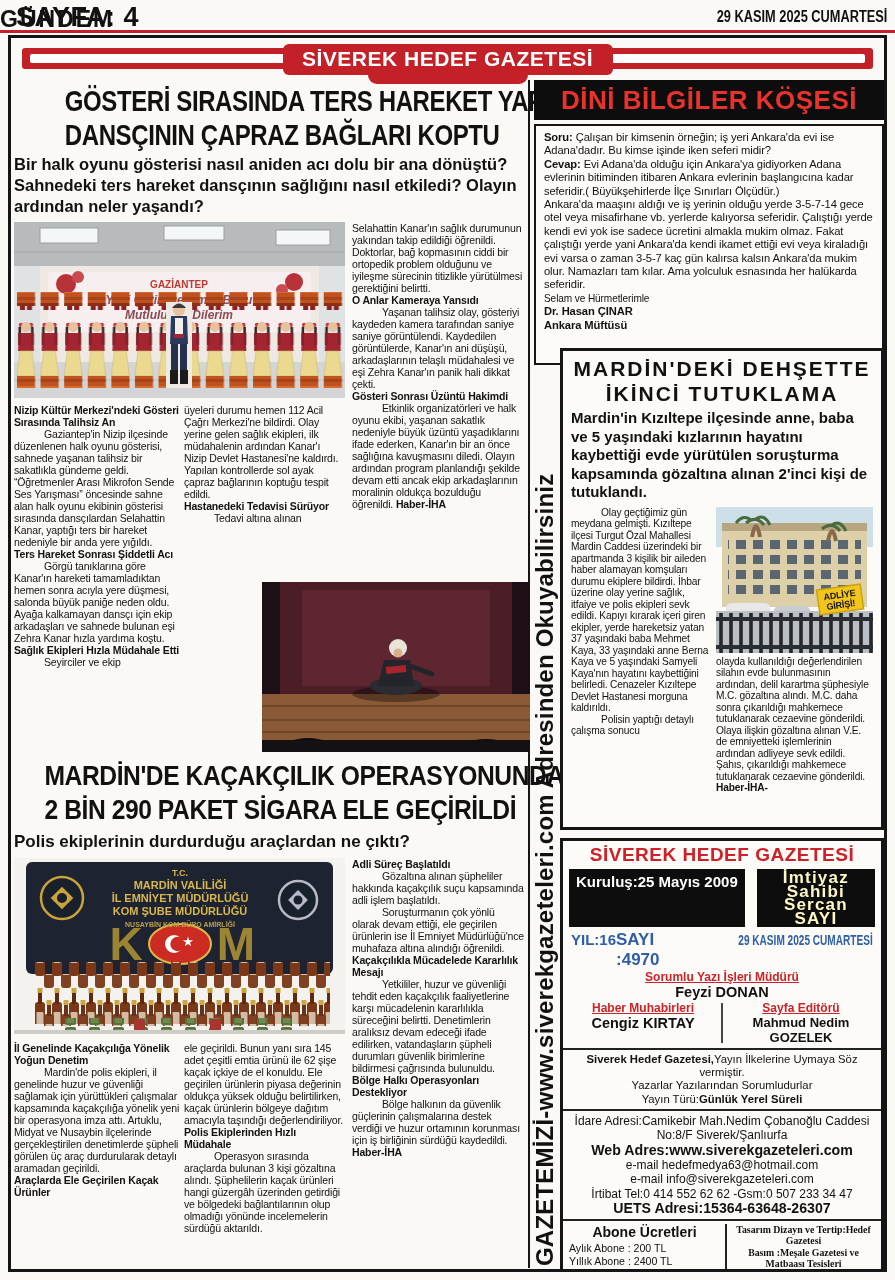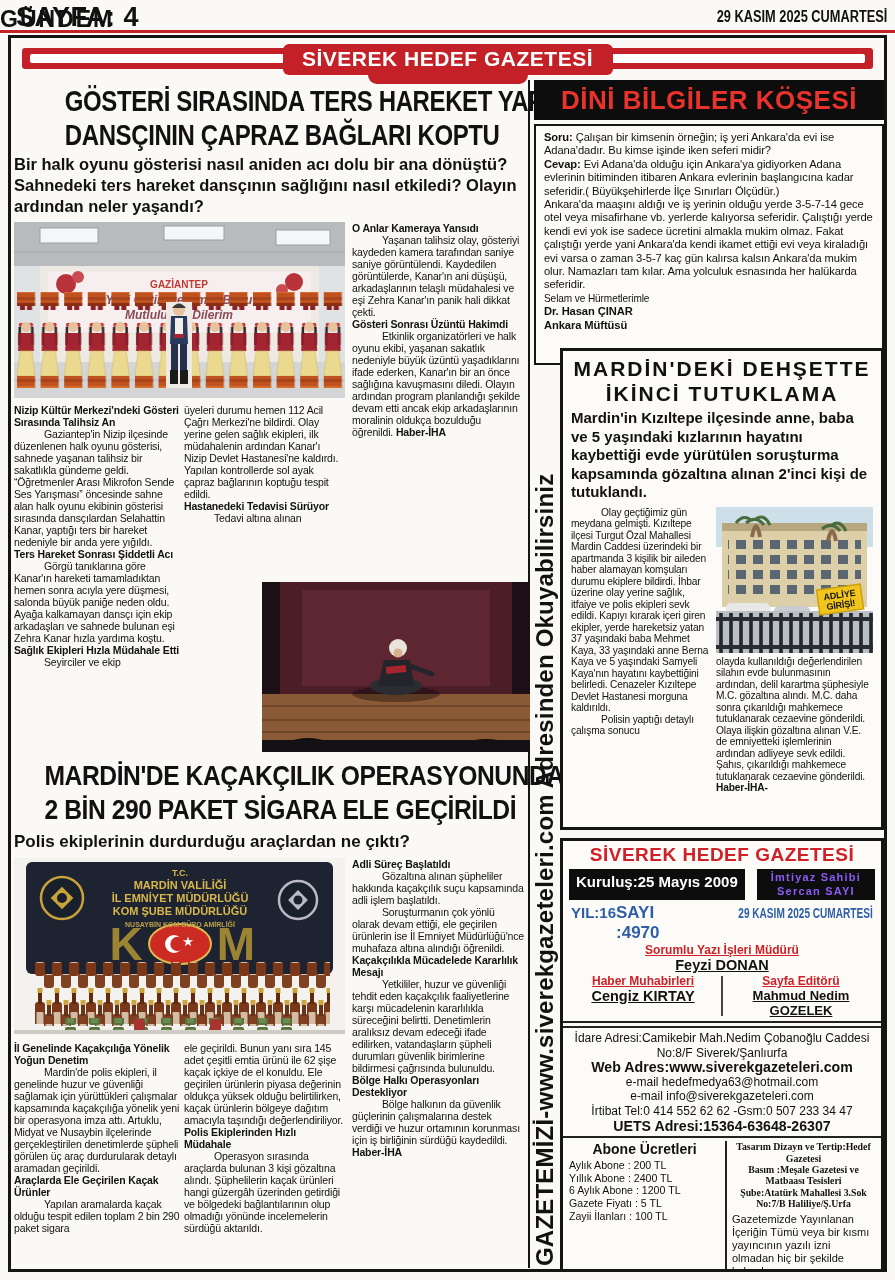--- a/index.html
+++ b/index.html
@@ -77,28 +77,28 @@
   .dh-left  { width:144px; font-size:10.2px; line-height:11.5px; letter-spacing:-0.15px; }
   .dh-right { width:157px; font-size:10.2px; line-height:11.5px; letter-spacing:-0.15px; }
   .dh-right svg { display:block; margin-bottom:3px; }
 
   
   .kunye { left:560px; top:838px; width:324px; height:434px; border:3px solid #151515;
     padding:3px 6px; overflow:hidden; background:#fcfbf8; }
   .k-title { color:#cf2127; font-size:19px; font-weight:900; text-align:center; letter-spacing:0.5px; }
   .k-bar { display:flex; gap:12px; margin-top:3px; align-items:stretch; }
   .k-bar-l { background:#0d0d0d; color:#fff; font-size:15px; font-weight:800; padding:4px 7px; white-space:nowrap; }
-  .k-bar-r { background:#0d0d0d; color:#8b5cf6; font-size:11px; font-weight:800; text-align:center;
+  .k-bar-r { background:#0d0d0d; color:#fef9c3; font-size:17px; font-weight:800; text-align:center;
     padding:2px 6px; flex:1; letter-spacing:1.2px; line-height:13.5px; }
   .k-row2 { display:flex; justify-content:space-between; align-items:baseline; color:#2e5ea8;
     font-weight:800; margin-top:3px; padding:0 2px; }
   .k-yil { font-size:15px; } .k-sayi { font-size:17px; }
   .k-kdate { font-size:14px; transform:scaleX(0.72); transform-origin:right center; white-space:nowrap; }
   .k-redlab { color:#cf2127; font-weight:700; font-size:12px; text-decoration:underline; text-align:center; }
-  .k-name { font-weight:800; font-size:14.5px; text-align:center;text-decoration:underline; }
+  .k-name { font-weight:800; font-size:14.5px; text-align:center; }
   .k-muhrow { display:flex; margin-top:1px;justify-content:flex-end; }
   .k-muhrow .cell { flex:1; }
   .k-muhrow .mid { width:2px; background:#444; margin:2px 4px; }
   .k-hr { border:0; border-top:2px solid #222; margin:3px -6px; }
   .k-legal { text-align:center; font-size:11.3px; line-height:13.2px; }
   .k-addr  { text-align:center; font-size:12px; line-height:14.6px; }
   .k-bottom { display:flex; }
   .k-abone { width:158px; border-right:2px solid #222; padding-right:5px; }
   .k-abone-title { font-size:14px; font-weight:800; text-align:center; margin-bottom:2px; }
   .k-abone-items { font-size:10.6px; line-height:12.6px; }
@@ -188,20 +188,21 @@
         <rect x="160" y="112" width="10" height="4" fill="#a32531"></rect>
         <rect x="157" y="122" width="7" height="26" fill="#24304c"></rect>
           <rect x="166" y="122" width="7" height="26" fill="#24304c"></rect>
         <rect x="156" y="148" width="8" height="14" fill="#1a1a1a"></rect>
           <rect x="166" y="148" width="8" height="14" fill="#1a1a1a"></rect>
       </g>
     </g>
   </svg>
 
   <div class="abs cols a1c3">
+      <div class="blk pn">Selahattin Kanar'ın sağlık durumunun yakından takip edildiği öğrenildi. Doktorlar, bağ kopmasının ciddi bir ortopedik problem olduğunu ve iyileşme sürecinin titizlikle yürütülmesi gerektiğini belirtti.</div>
       <div class="blk h">O Anlar Kameraya Yansıdı</div>
       <div class="blk p">Yaşanan talihsiz olay, gösteriyi kaydeden kamera tarafından saniye saniye görüntülendi. Kaydedilen görüntülerde, Kanar'ın ani düşüşü, arkadaşlarının telaşlı müdahalesi ve eşi Zehra Kanar'ın panik hali dikkat çekti.</div>
       <div class="blk h">Gösteri Sonrası Üzüntü Hakimdi</div>
       <div class="blk p">Etkinlik organizatörleri ve halk oyunu ekibi, yaşanan sakatlık nedeniyle büyük üzüntü yaşadıklarını ifade ederken, Kanar'ın bir an önce sağlığına kavuşmasını diledi. Olayın ardından program planlandığı şekilde devam etti ancak ekip arkadaşlarının moralinin oldukça bozulduğu öğrenildi. <b>Haber-İHA</b></div>
     </div>
   <div class="abs cols a1c1">
       <div class="blk h">Nizip Kültür Merkezi'ndeki Gösteri Sırasında Talihsiz An</div>
       <div class="blk p">Gaziantep'in Nizip ilçesinde düzenlenen halk oyunu gösterisi, sahnede yaşanan talihsiz bir sakatlıkla gündeme geldi. “Öğretmenler Arası Mikrofon Sende Ses Yarışması” öncesinde sahne alan halk oyunu ekibinin gösterisi sırasında dansçılardan Selahattin Kanar, yaptığı ters bir hareket nedeniyle bir anda yere yığıldı.</div>
       <div class="blk h">Ters Hareket Sonrası Şiddetli Acı</div>
       <div class="blk p">Görgü tanıklarına göre Kanar'ın hareketi tamamladıktan hemen sonra acıyla yere düşmesi, salonda büyük paniğe neden oldu. Ayağa kalkamayan dansçı için ekip arkadaşları ve sahnede bulunan eşi Zehra Kanar hızla yardıma koştu.</div>
@@ -287,21 +288,20 @@
       <rect x="120" y="161" width="11" height="12" rx="2" fill="#a83430"></rect>
       <rect x="196" y="161" width="11" height="12" rx="2" fill="#a83430"></rect>
       <rect x="0" y="172" width="331" height="4" fill="#cfccc5"></rect>
     </g>
   </svg>
 
   <div class="abs cols kc1">
       <div class="blk h">İl Genelinde Kaçakçılığa Yönelik Yoğun Denetim</div>
       <div class="blk p">Mardin'de polis ekipleri, il genelinde huzur ve güvenliği sağlamak için yürüttükleri çalışmalar kapsamında kaçakçılığa yönelik yeni bir operasyona imza attı. Artuklu, Midyat ve Nusaybin ilçelerinde gerçekleştirilen denetimlerde şüpheli görülen üç araç durdurularak detaylı aramadan geçirildi.</div>
       <div class="blk h">Araçlarda Ele Geçirilen Kaçak Ürünler</div>
-      <div class="blk p">Yapılan aramalarda kaçak olduğu tespit edilen toplam 2 bin 290 paket sigara</div>
     </div>
   <div class="abs cols kc2">
       <div class="blk pn">ele geçirildi. Bunun yanı sıra 145 adet çeşitli emtia ürünü ile 62 şişe kaçak içkiye de el konuldu. Ele geçirilen ürünlerin piyasa değerinin oldukça yüksek olduğu belirtilirken, kaçak ürünlerin bölgeye dağıtım amacıyla taşındığı değerlendiriliyor.</div>
       <div class="blk h">Polis Ekiplerinden Hızlı Müdahale</div>
       <div class="blk p">Operasyon sırasında araçlarda bulunan 3 kişi gözaltına alındı. Şüphelilerin kaçak ürünleri hangi güzergâh üzerinden getirdiği ve bölgedeki bağlantılarının olup olmadığı yönünde incelemelerin sürdüğü aktarıldı.</div>
     </div>
   <div class="abs cols kc3">
       <div class="blk h">Adli Süreç Başlatıldı</div>
       <div class="blk p">Gözaltına alınan şüpheliler hakkında kaçakçılık suçu kapsamında adli işlem başlatıldı.</div>
       <div class="blk p">Soruşturmanın çok yönlü olarak devam ettiği, ele geçirilen ürünlerin ise İl Emniyet Müdürlüğü'nce muhafaza altına alındığı öğrenildi.</div>
@@ -396,20 +396,25 @@
         <div class="k-redlab">Haber Muhabirleri</div>
         <div class="k-name">Cengiz KIRTAY</div>
       </div>
       <div class="mid"></div>
       <div class="cell">
         <div class="k-redlab">Sayfa Editörü</div>
         <div class="k-name" style="font-size:13px;">Mahmud Nedim GOZELEK</div>
       </div>
     </div>
     <hr class="k-hr">
+    <div class="k-legal">
+        <div class="blk pn"><b>Siverek Hedef Gazetesi,</b>Yayın İlkelerine Uymaya Söz vermiştir.</div>
+        <div class="blk pn">Yazarlar Yazılarından Sorumludurlar</div>
+        <div class="blk pn">Yayın Türü:<b>Günlük Yerel Süreli</b></div>
+      </div>
     <hr class="k-hr">
     <div class="k-addr">
         <div class="blk pn">İdare Adresi:Camikebir Mah.Nedim Çobanoğlu Caddesi No:8/F Siverek/Şanlıurfa</div>
         <div class="blk hb2">Web Adres:www.siverekgazeteleri.com</div>
         <div class="blk pn">e-mail hedefmedya63@hotmail.com</div>
         <div class="blk pn">e-mail info@siverekgazeteleri.com</div>
         <div class="blk pn">İrtibat Tel:0 414 552 62 62 -Gsm:0 507 233 34 47</div>
         <div class="blk hb2">UETS Adresi:15364-63648-26307</div>
       </div>
     <hr class="k-hr">

